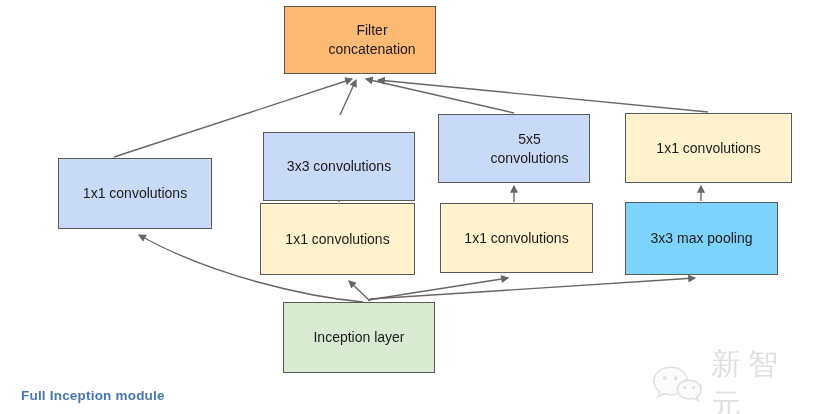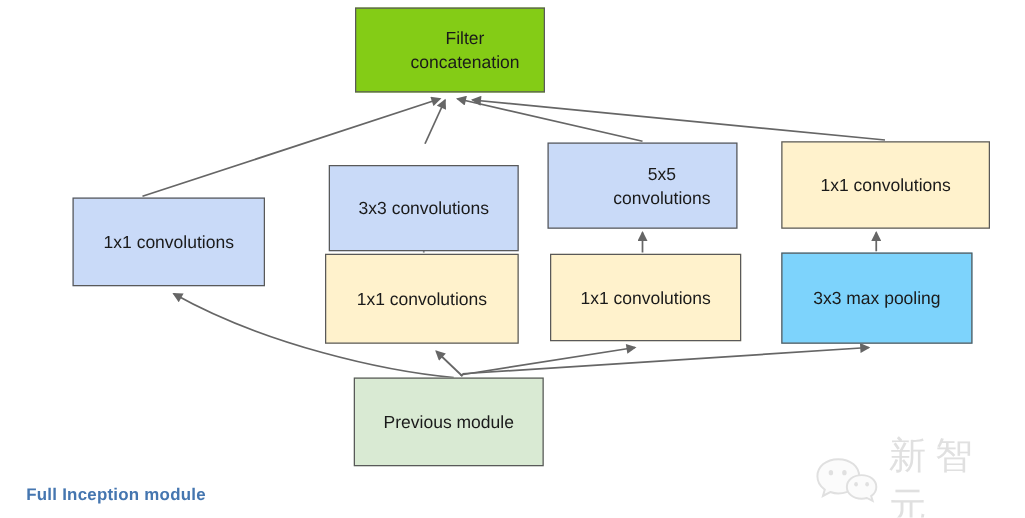--- a/index.html
+++ b/index.html
@@ -85,21 +85,21 @@
     <path class="edge" marker-end="url(#arrowhead)" d="M 370,299 L 695,278"></path>
     <path class="edge" marker-end="url(#arrowhead)" d="M 339,202 L 339,188"></path>
     <path class="edge" marker-end="url(#arrowhead)" d="M 514,202 L 514,186"></path>
     <path class="edge" marker-end="url(#arrowhead)" d="M 701,201 L 701,186"></path>
     <path class="edge" marker-end="url(#arrowhead)" d="M 114,157 L 352,79"></path>
     <path class="edge" marker-end="url(#arrowhead)" d="M 340,115 L 356,80"></path>
     <path class="edge" marker-end="url(#arrowhead)" d="M 514,113 L 366,79"></path>
     <path class="edge" marker-end="url(#arrowhead)" d="M 708,112 L 378,80"></path>
   </svg>
 
-  <div class="node" id="n-filter" style="background: #84cc16; padding-left: 40px;">
+  <div class="node" id="n-filter" style="background: #fdba74; padding-left: 40px;">
     <span class="label">Filter concatenation</span>
   </div>
   <div class="node" id="n-left1x1" style="background: rgb(201, 218, 248);">
     <span class="label">1x1 convolutions</span>
   </div>
   <div class="node" id="n-conv3x3" style="background: rgb(201, 218, 248);">
     <span class="label">3x3 convolutions</span>
   </div>
   <div class="node" id="n-conv5x5" style="background: rgb(201, 218, 248); padding-left: 47px;">
     <span class="label">5x5 convolutions</span>
@@ -110,21 +110,21 @@
   <div class="node" id="n-mid1x1a" style="background: rgb(255, 242, 204);">
     <span class="label">1x1 convolutions</span>
   </div>
   <div class="node" id="n-mid1x1b" style="background: rgb(255, 242, 204);">
     <span class="label">1x1 convolutions</span>
   </div>
   <div class="node" id="n-maxpool" style="background: #7dd3fc;">
     <span class="label">3x3 max pooling</span>
   </div>
   <div class="node" id="n-prev" style="background: rgb(217, 234, 211);">
-    <span class="label">Previous module</span>
+    <span class="label">Inception layer</span>
   </div>
 
   <div class="caption">Full Inception module</div>
 
   <div class="watermark">
     <svg class="wm-icon" width="54" height="46" viewBox="0 0 54 46" xmlns="http://www.w3.org/2000/svg">
       <g fill="#fbfbfb" stroke="var(--watermark)" stroke-width="1.6">
         <path d="M21 5 C 11 5 4 11 4 19 C 4 23.5 6.3 27.3 10 29.8 L 8.5 35 L 14.5 31.8 C 16.5 32.5 18.7 33 21 33 C 31 33 38 27 38 19 C 38 11 31 5 21 5 Z"></path>
         <path d="M40 18 C 33 18 28 22.3 28 27.6 C 28 32.9 33 37.2 40 37.2 C 41.5 37.2 43 37 44.3 36.6 L 49 39 L 47.8 35 C 50.4 33.2 52 30.6 52 27.6 C 52 22.3 47 18 40 18 Z"></path>
       </g>

